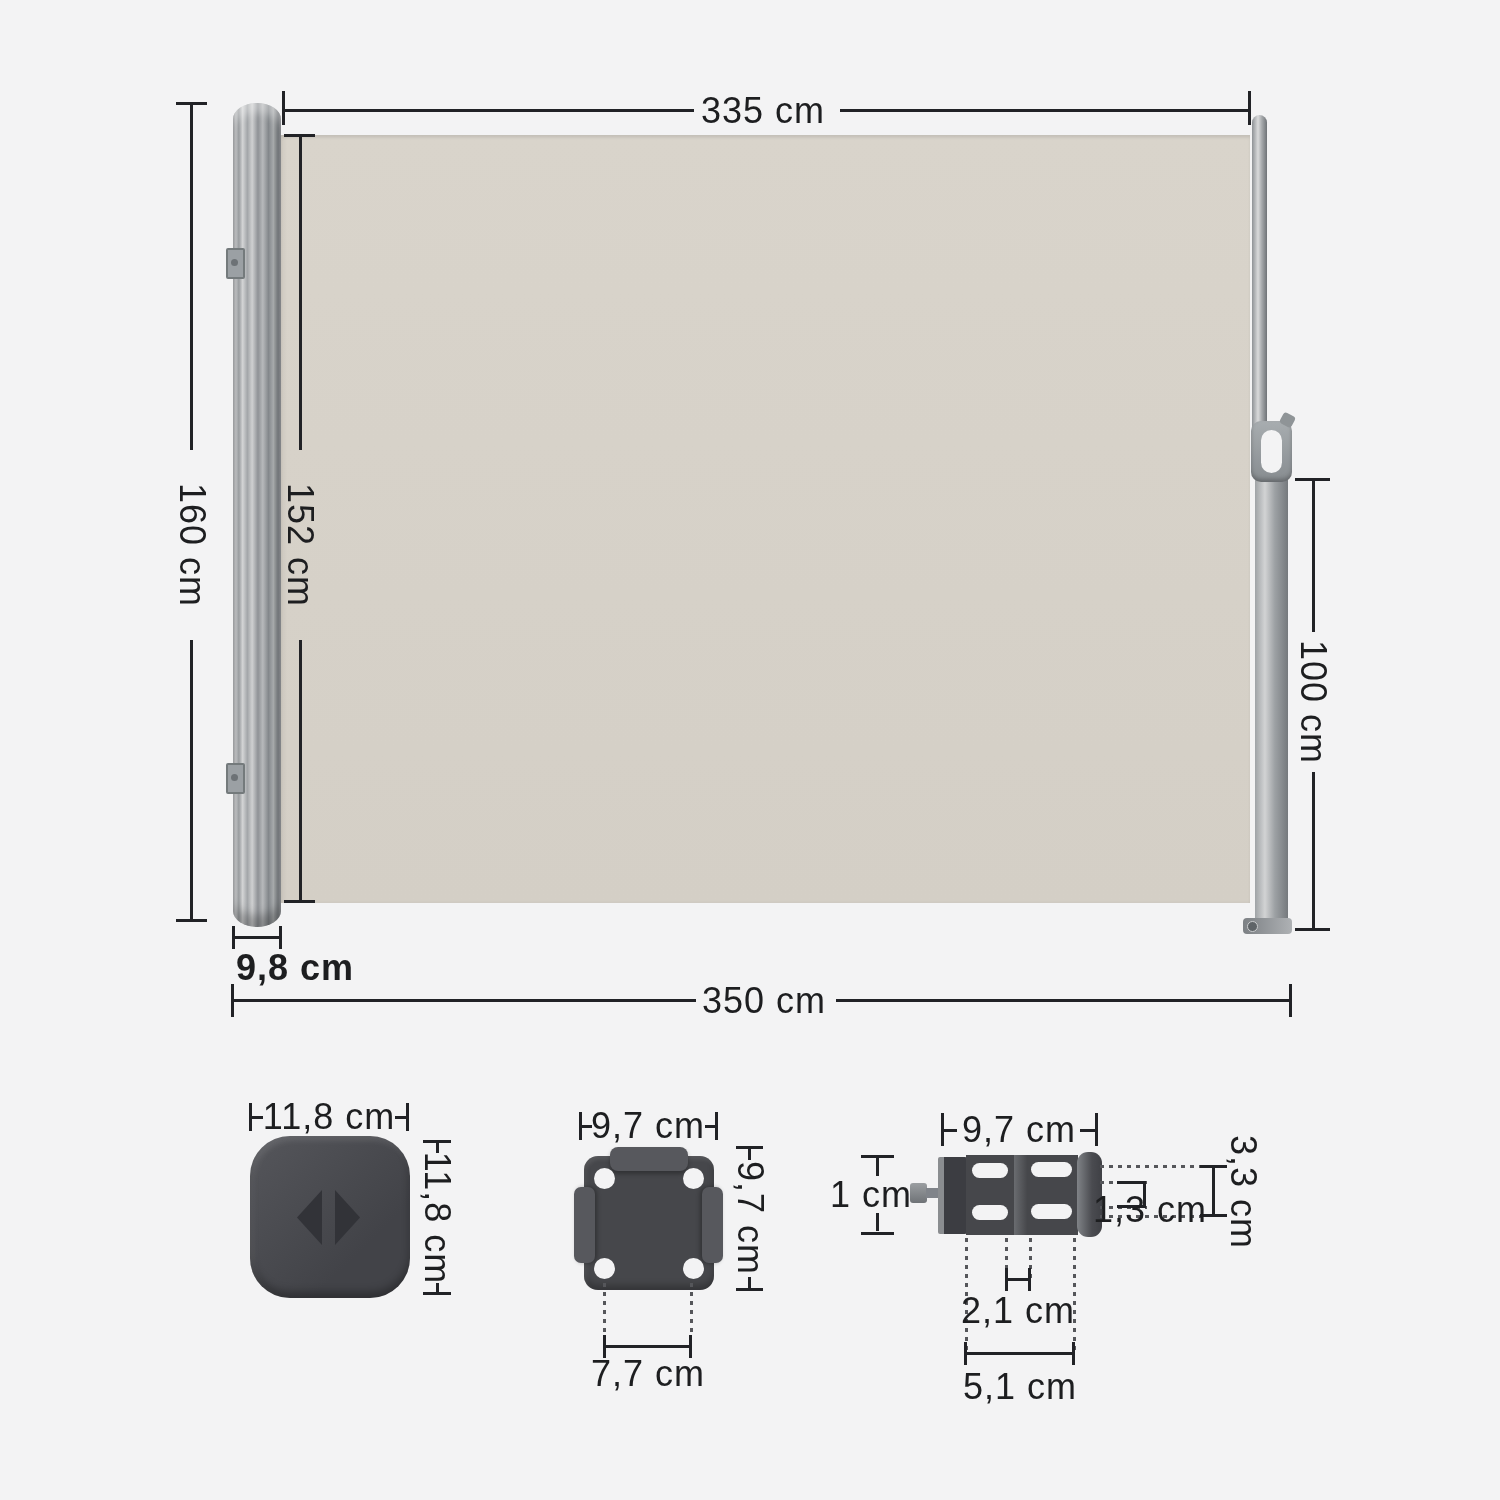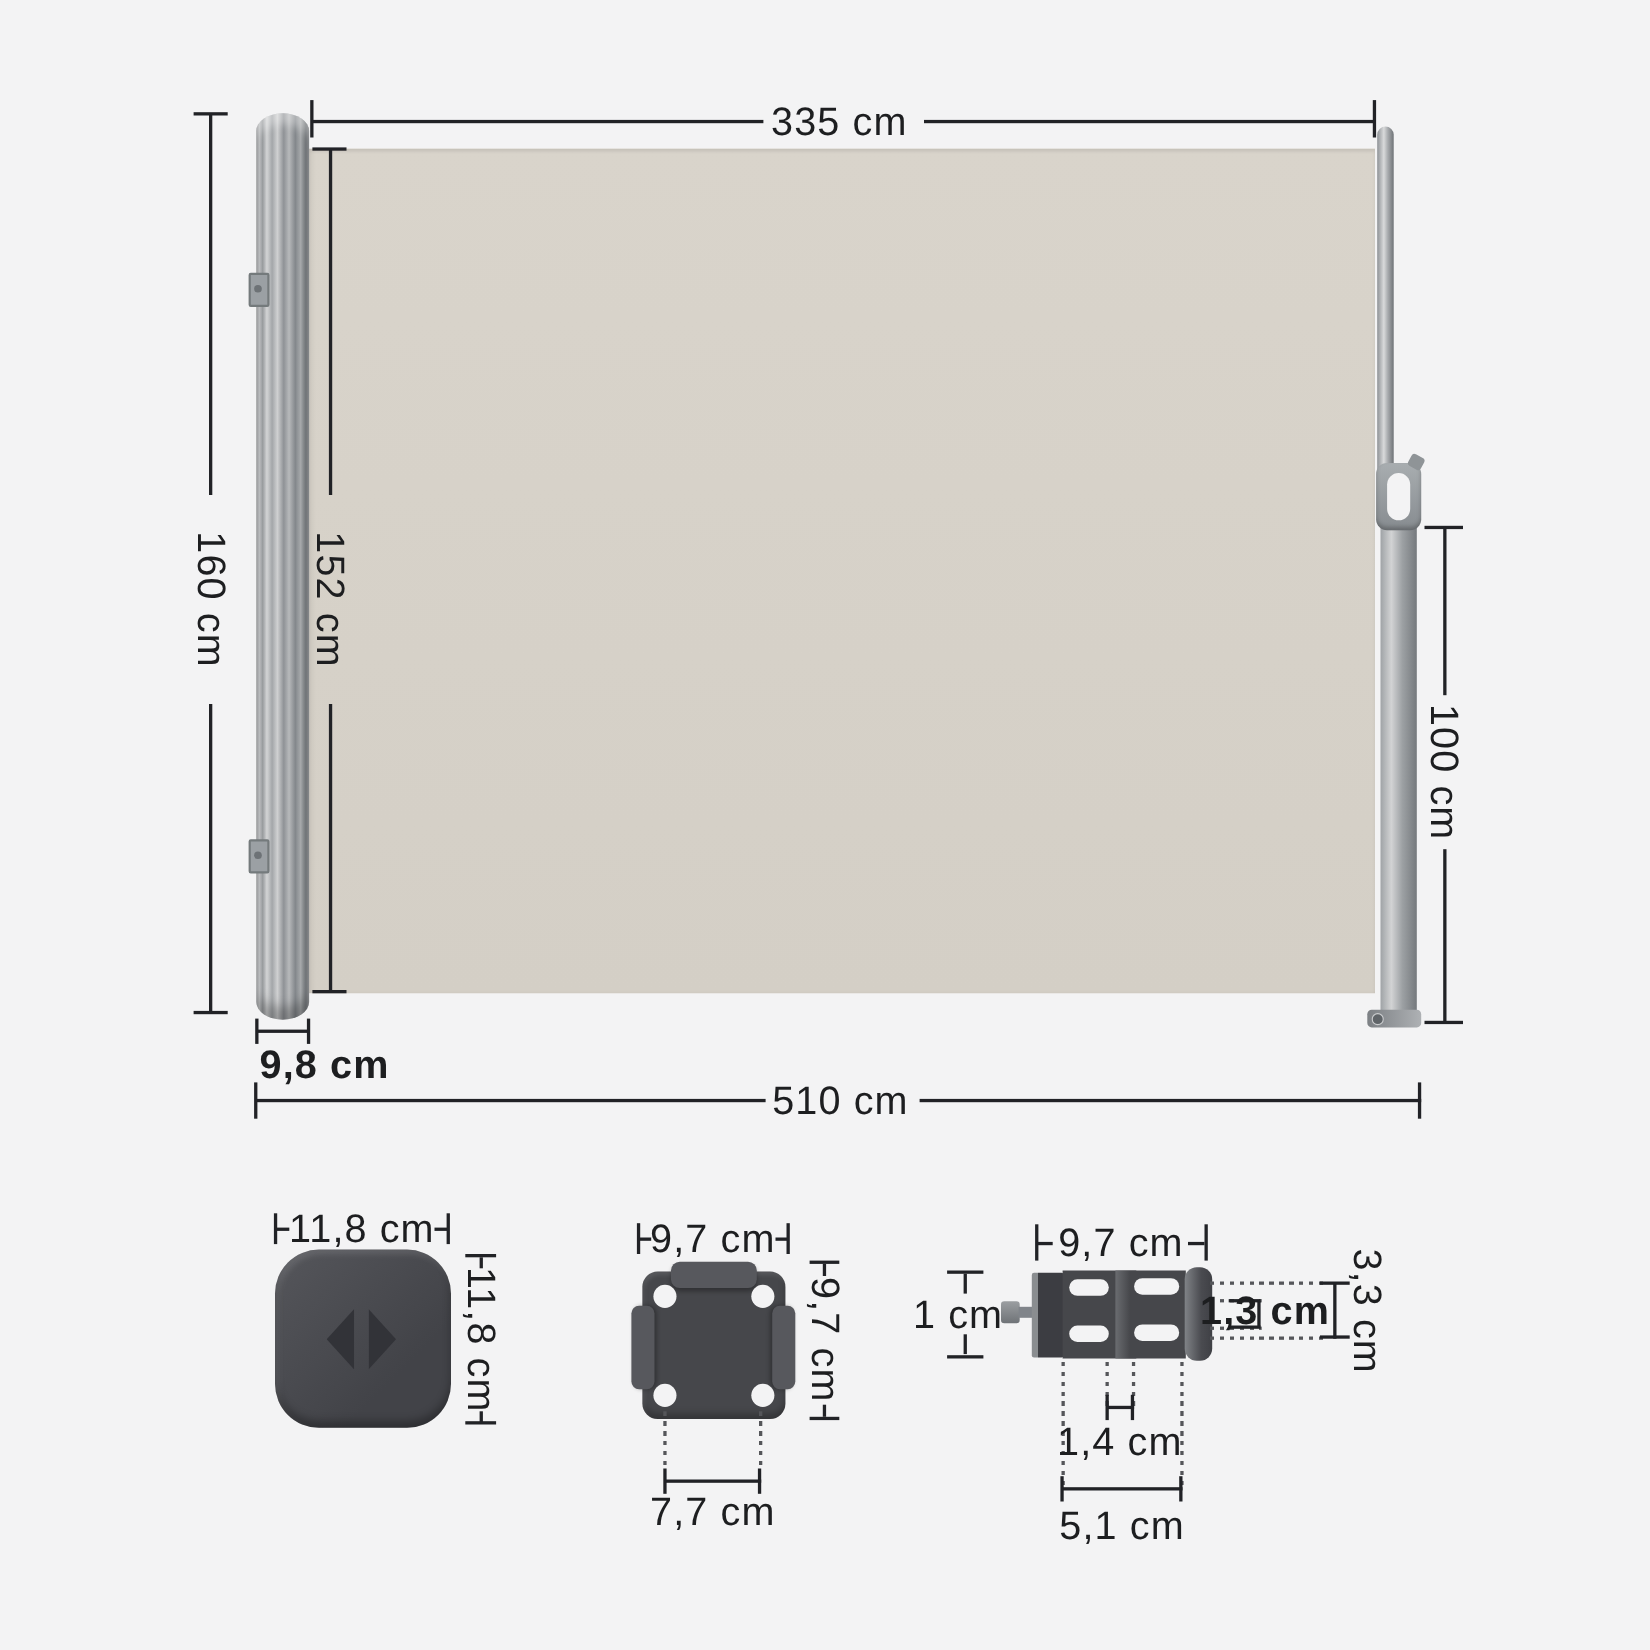--- a/index.html
+++ b/index.html
@@ -92,21 +92,21 @@
 
     <div class="ln lnh" style="left:233px;top:936px;width:48px;"></div>
     <div class="ln lnv" style="left:232px;top:926px;height:23px;"></div>
     <div class="ln lnv" style="left:279px;top:926px;height:23px;"></div>
     <div class="dlbl topleft" style="left:236px;top:950px;">9,8 cm</div>
 
     <div class="ln lnh" style="left:232px;top:999px;width:464px;"></div>
     <div class="ln lnh" style="left:836px;top:999px;width:456px;"></div>
     <div class="ln lnv" style="left:231px;top:984px;height:33px;"></div>
     <div class="ln lnv" style="left:1289px;top:984px;height:33px;"></div>
-    <div class="dlbl" style="left:764px;top:1001px;">510 cm</div>
+    <div class="dlbl" style="left:764px;top:1001px;">350 cm</div>
   </div>
 
   <div class="abs" style="left:0;top:1050px;width:500px;height:450px;">
 
     <div class="abs" style="left:250px;top:86px;width:160px;height:162px;border-radius:40px;
                 background:linear-gradient(135deg,#55565b,#424348 70%);
                 box-shadow:inset 0 -6px 8px rgba(0,0,0,0.3), inset 3px 4px 6px rgba(255,255,255,0.12);"></div>
     <div class="abs" style="left:297px;top:1191px;"></div>
     <div class="abs" style="left:297px;top:140px;width:25px;height:55px;background:#323338;
                 clip-path:polygon(100% 0,100% 100%,0 50%);"></div>
@@ -196,31 +196,31 @@
     <div class="ln lnv" style="left:382px;top:117px;height:50px;"></div>
     <div class="ln lnh" style="left:370px;top:115px;width:27px;"></div>
     <div class="ln lnh" style="left:370px;top:164px;width:27px;"></div>
     <div class="dlbl rot" style="left:413px;top:142px;">3,3 cm</div>
 
     <div class="doth" style="left:270px;top:131px;width:47px;"></div>
     <div class="doth" style="left:270px;top:156px;width:47px;"></div>
     <div class="ln lnv" style="left:313px;top:133px;height:23px;"></div>
     <div class="ln lnh" style="left:287px;top:131px;width:29px;"></div>
     <div class="ln lnh" style="left:287px;top:155px;width:29px;"></div>
-    <div class="dlbl" style="left:320px;top:142px;font-weight:bold;">1,3 cm</div>
+    <div class="dlbl" style="left:320px;top:160px;">1,3 cm</div>
 
     <div class="dotv" style="left:135px;top:188px;height:114px;"></div>
     <div class="dotv" style="left:243px;top:188px;height:114px;"></div>
     <div class="dotv" style="left:175px;top:188px;height:41px;"></div>
     <div class="dotv" style="left:199px;top:188px;height:41px;"></div>
 
     <div class="ln lnh" style="left:176px;top:228px;width:25px;"></div>
     <div class="ln lnv" style="left:175px;top:218px;height:23px;"></div>
     <div class="ln lnv" style="left:198px;top:218px;height:23px;"></div>
-    <div class="dlbl" style="left:188px;top:261px;">1,4 cm</div>
+    <div class="dlbl" style="left:188px;top:261px;">2,1 cm</div>
 
     <div class="ln lnh" style="left:136px;top:302px;width:109px;"></div>
     <div class="ln lnv" style="left:134px;top:292px;height:23px;"></div>
     <div class="ln lnv" style="left:242px;top:292px;height:23px;"></div>
     <div class="dlbl" style="left:190px;top:337px;">5,1 cm</div>
   </div>
 
 </div>
 
 </body></html>

